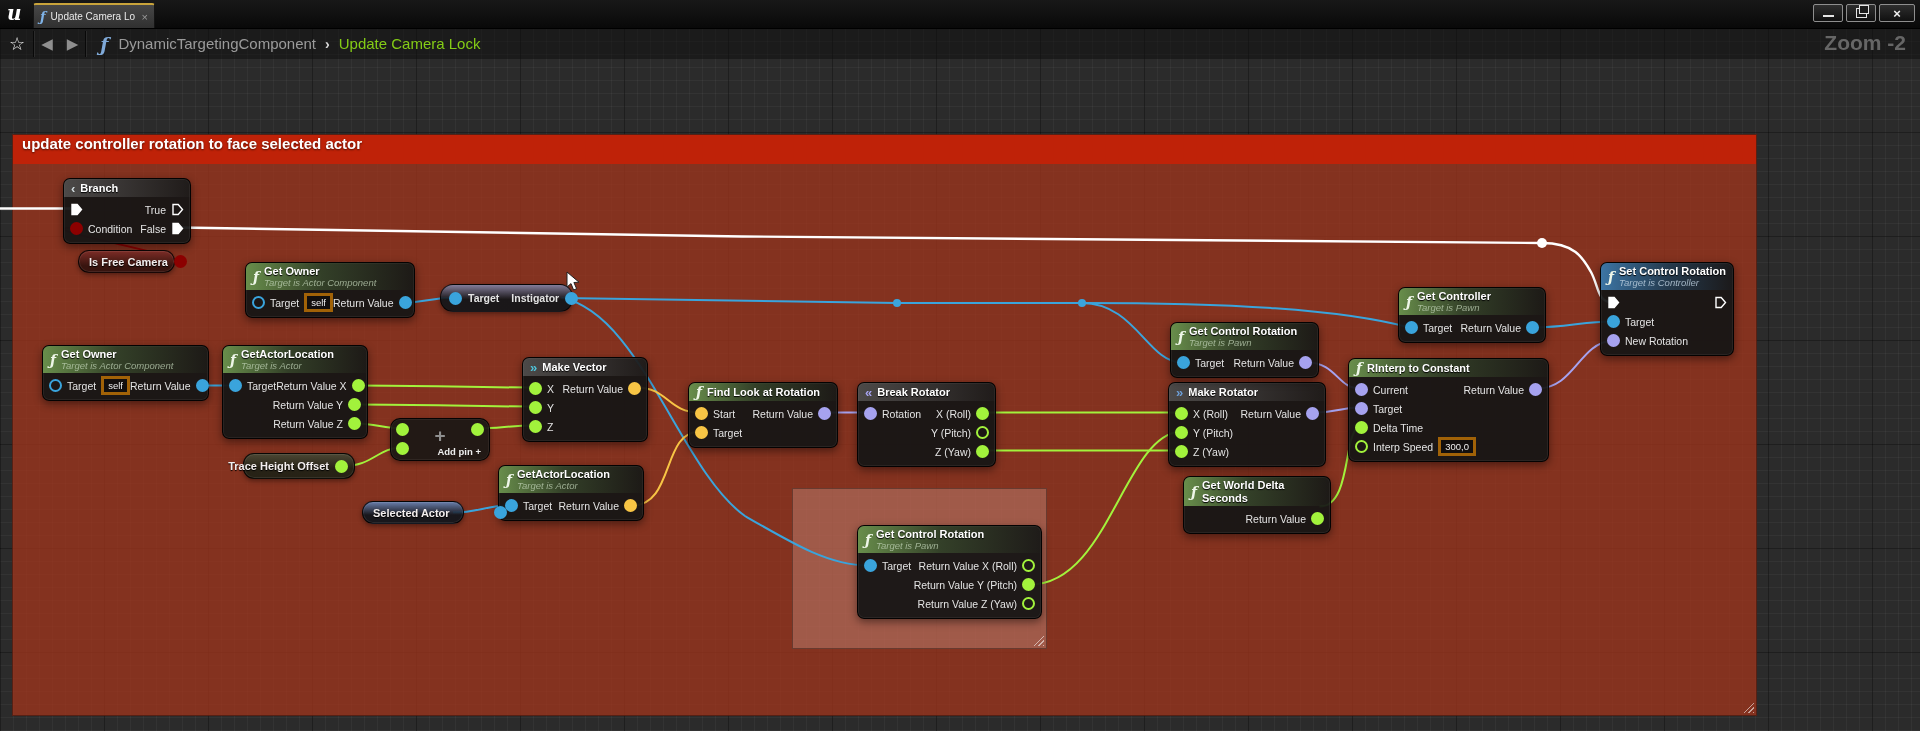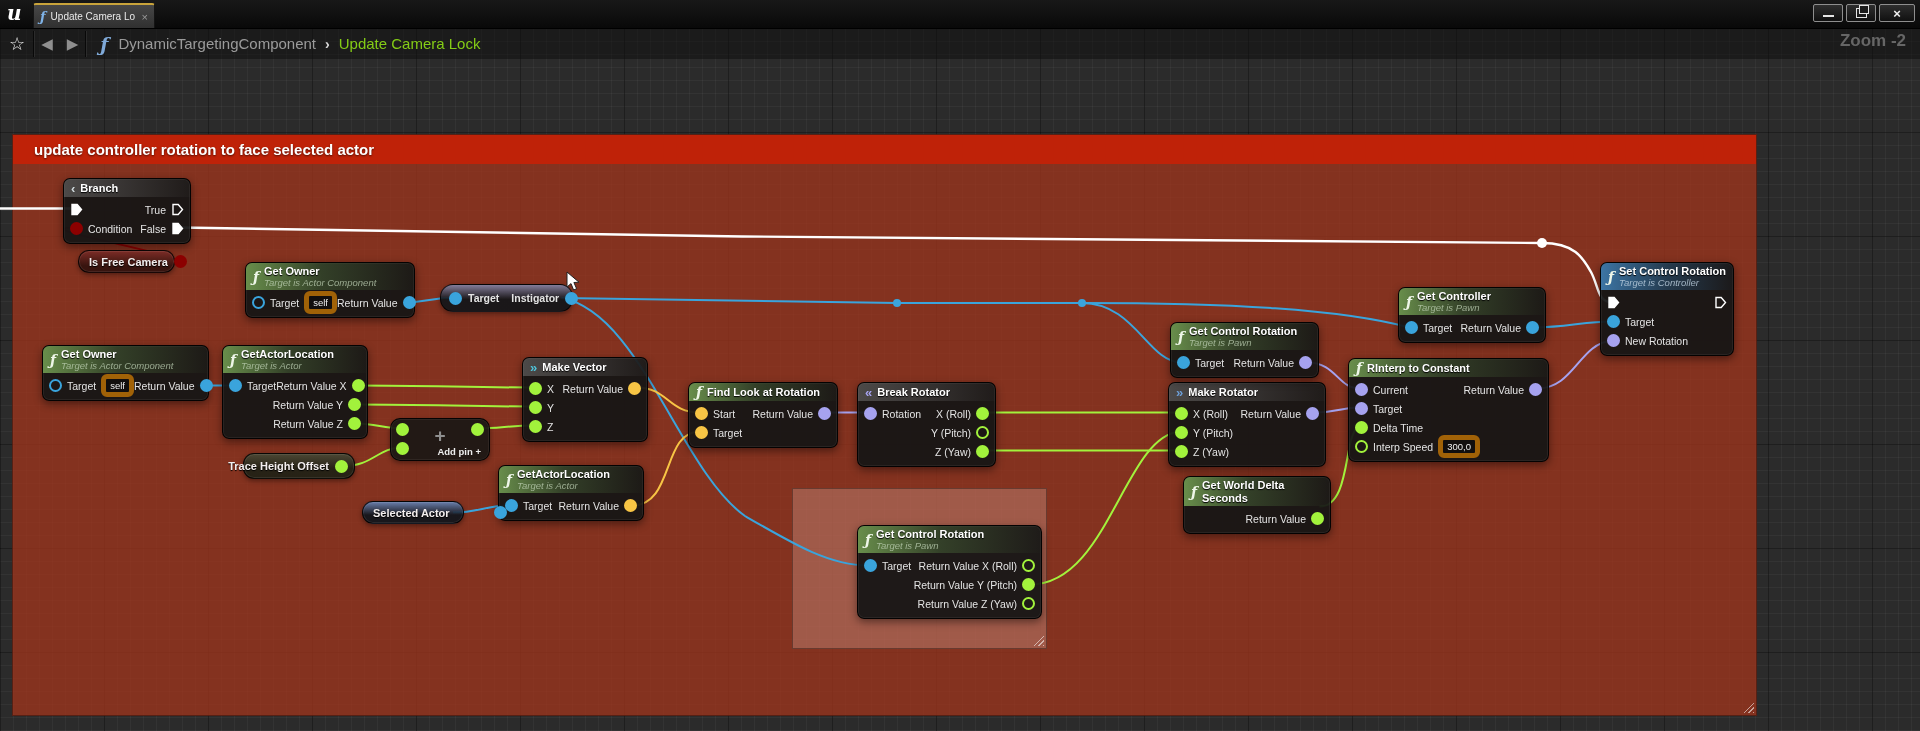--- a/index.html
+++ b/index.html
@@ -40,26 +40,26 @@
   
   .toolbar{position:absolute;left:0;top:28px;width:100%;height:31px;
     background:rgba(12,12,12,0.50);z-index:30;display:flex;align-items:center;}
   .tb-star{color:#e9e9e9;font-size:18px;margin:0 8px 0 9px;}
   .tb-sep{width:1px;height:26px;background:rgba(0,0,0,0.7);box-shadow:1px 0 0 rgba(255,255,255,0.07);}
   .tb-arrow{color:#8f8f8f;font-size:15px;margin:0 7px;}
   .tb-f{color:#7fa9d8;font-family:"DejaVu Serif",serif;font-style:italic;font-weight:bold;font-size:19px;margin:0 10px 0 14px;}
   .crumb-root{color:#9b9b9b;font-size:15px;}
   .crumb-sep{color:#d8d8d8;font-size:14px;font-weight:bold;margin:0 9px;}
   .crumb-cur{color:#84cc16;font-size:15px;}
-  .zoomlabel{position:absolute;right:14px;top:31px;color:#666;font-size:17px;font-weight:bold;z-index:30;text-align:center;}
+  .zoomlabel{position:absolute;right:14px;top:31px;color:#666;font-size:21px;font-weight:bold;z-index:30;text-align:center;}
 
   
   .comment{position:absolute;border:1px solid rgba(0,0,0,0.35);z-index:1;}
   .comment .chdr{position:absolute;left:0;top:0;width:100%;box-sizing:border-box;
-    display:flex;align-items:center;padding:0 21px;font-weight:bold;color:#fff;}
+    display:flex;align-items:flex-start;padding:0 9px;font-weight:bold;color:#fff;}
   .comment-main{left:12px;top:134px;width:1743px;height:580px;background:rgba(158,52,28,0.78);}
   .comment-main .chdr{height:29px;background:#bf2208;font-size:15px;text-shadow:0 1px 2px rgba(0,0,0,0.6);}
   .comment-pitch{left:792px;top:488px;width:253px;height:159px;background:rgba(218,172,160,0.33);z-index:2;}
   .comment-pitch .chdr{height:28px;background:#a6a6a6;font-size:16px;text-shadow:0 1px 2px rgba(0,0,0,0.75);}
   .rhandle{position:absolute;right:2px;bottom:2px;width:13px;height:13px;
     background:repeating-linear-gradient(135deg,transparent 0 2px,rgba(255,255,255,0.55) 2px 3px);
     clip-path:polygon(100% 0,100% 100%,0 100%);}
 
   
   .wires{position:absolute;left:0;top:0;z-index:5;pointer-events:none;}
@@ -78,21 +78,21 @@
   .nicon.fn{font-family:"DejaVu Serif",serif;font-style:italic;font-size:14px;color:#eef6e8;}
   .ntitle{font-size:11px;font-weight:bold;color:#fff;text-shadow:0 1px 1px #000;line-height:1.15;}
   .nsub{font-size:9.5px;font-style:italic;color:rgba(196,214,186,0.72);line-height:1.1;}
   .hdr-blue .nsub{color:rgba(196,214,230,0.78);}
   .nbody{padding:3px 0 5px;}
   .prow{height:19px;display:flex;justify-content:space-between;align-items:center;padding:0 6px;}
   .pl,.pr{display:flex;align-items:center;gap:5px;}
   .plab{color:#e3e3e3;white-space:nowrap;}
   .pinc{width:9px;height:9px;border-radius:50%;border:2px solid #888;flex:0 0 auto;}
   .pexec{flex:0 0 auto;}
-  .vbox{display:inline-block;border:5px solid #a16207;border-radius:6px;background:rgba(5,5,5,0.4);
+  .vbox{display:inline-block;border:3px solid #a16207;border-radius:0;background:rgba(5,5,5,0.4);
     color:#eee;font-size:9.5px;line-height:13px;padding:0 4px;}
 
   .pill{position:absolute;border-radius:11px;display:flex;align-items:center;gap:6px;
     padding:0 6px 0 10px;font-size:11px;font-weight:600;color:#f3eeee;box-sizing:border-box;
     border:1px solid rgba(0,0,0,0.8);box-shadow:0 2px 5px rgba(0,0,0,0.4), inset 0 0 0 1px rgba(255,255,255,0.08);}
   .pill .plabel{flex:1 1 auto;white-space:nowrap;text-shadow:0 1px 1px #000;}
   .pill-red{background:linear-gradient(180deg,#7c2c26,#38140f 70%);}
   .pill-olive{background:linear-gradient(180deg,#4c4734,#27231667 60%),#262116;justify-content:flex-end;}
   .pill-blue{background:linear-gradient(180deg,rgba(96,152,218,0.75),rgba(20,22,28,0.96) 62%);gap:44px;}
   .cvar{position:absolute;border-radius:13px;display:flex;align-items:center;gap:6px;padding:0 8px;

